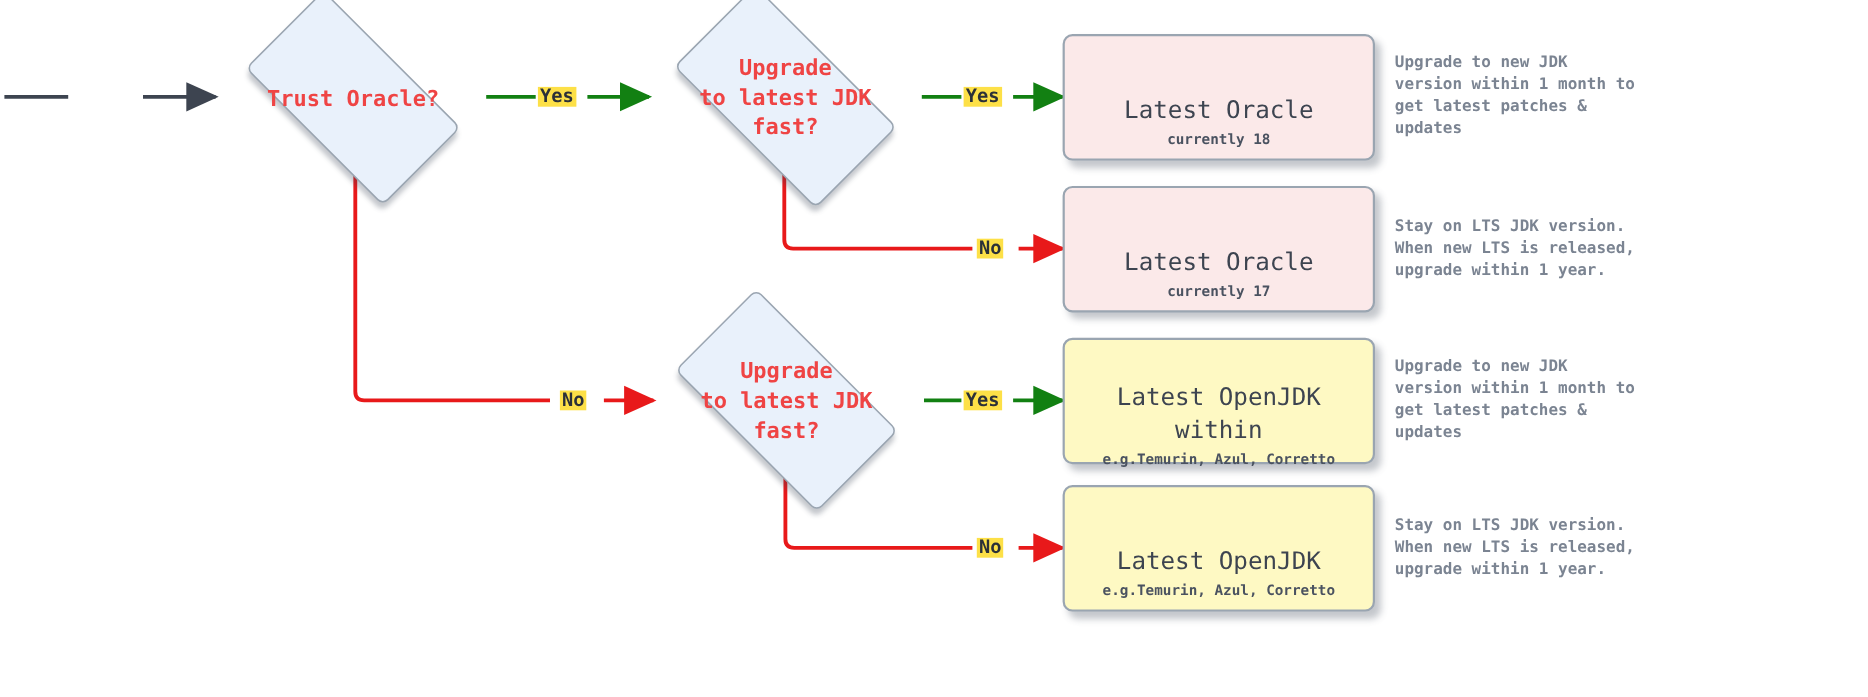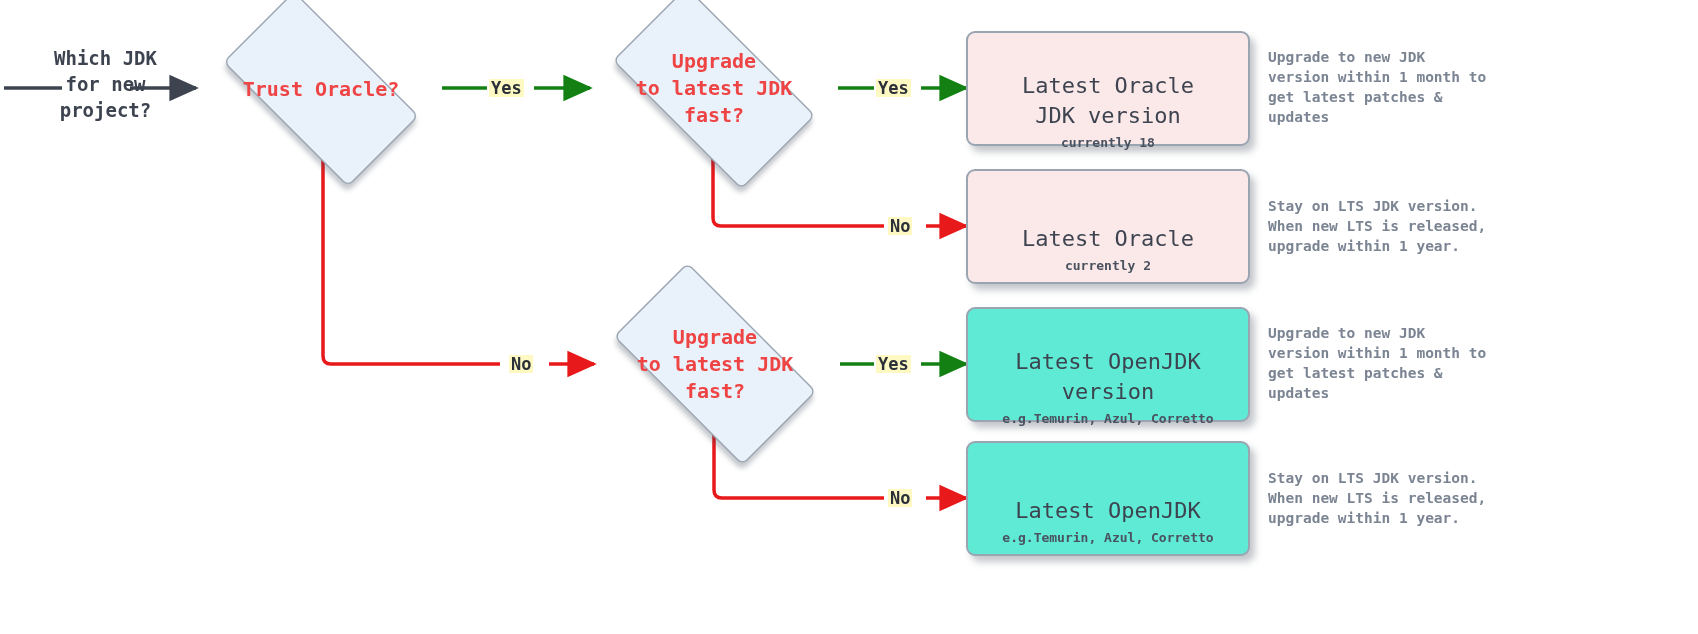--- a/index.html
+++ b/index.html
@@ -74,21 +74,21 @@
     border-radius: 9px;
     box-shadow: 5px 6px 7px rgba(60,70,85,0.30);
     display: flex;
     flex-direction: column;
     align-items: center;
     justify-content: center;
     box-sizing: border-box;
     padding: 6px 10px;
   }
   .obox.pink  { background: #fbe9e9; }
-  .obox.green { background: #5eead4; }
+  .obox.green { background: #fef9c3; }
   .obox .title {
     font-size: 22px;
     font-weight: normal;
     line-height: 30px;
     color: #3d4450;
     text-align: center;
     margin-top: 44px;
   }
   .obox .sub {
     font-size: 13px;
@@ -107,21 +107,21 @@
     line-height: 20px;
     color: #7b8492;
   }
 
   
   .elabel {
     position: absolute;
     font-size: 17px;
     font-weight: bold;
     color: #2b3038;
-    background: #fef9c3;
+    background: #fde047;
     padding: 0 2px;
     line-height: 18px;
     white-space: nowrap;
   }
 </style>
 </head>
 <body>
 
 <div id="canvas">
 
@@ -174,25 +174,20 @@
       <line x1="921" y1="364" x2="966" y2="364" stroke="#128012" stroke-width="3.5" marker-end="url(#arrowGreen)"></line>
     </g>
 
      Latest OpenJDK LTS --&gt;
     <g>
       <path d="M714,428 L714,490 Q714,498 722,498 L884,498" fill="none" stroke="#e8191a" stroke-width="3.5"></path>
       <line x1="926" y1="498" x2="966" y2="498" stroke="#e8191a" stroke-width="3.5" marker-end="url(#arrowRed)"></line>
     </g>
   </svg>
 
-  <div class="entry-label">
-    <div>Which JDK</div>
-    <div>for new</div>
-    <div>project?</div>
-  </div>
 
   <div class="diamond" style="left:196px; top:18px; width:250px; height:142px;">
     <div class="shape"></div>
     <div class="dtext">
       <div>Trust Oracle?</div>
     </div>
   </div>
 
   <div class="diamond" style="left:585px; top:14px; width:258px; height:148px;">
     <div class="shape"></div>
@@ -220,49 +215,48 @@
 
   <div class="elabel" style="left:888px; top:217px;">No</div>
 
   <div class="elabel" style="left:876px; top:355px;">Yes</div>
 
   <div class="elabel" style="left:888px; top:489px;">No</div>
 
   <div class="obox pink" style="left:966px; top:31px; width:284px; height:115px;">
     <div class="title">
       <div>Latest Oracle</div>
-      <div>JDK version</div>
     </div>
     <div class="sub">currently 18</div>
   </div>
 
   <div class="note" style="left:1268px; top:47px; width:420px;">
     <div>Upgrade to new JDK</div>
     <div>version within 1 month to</div>
     <div>get latest patches &amp;</div>
     <div>updates</div>
   </div>
 
   <div class="obox pink" style="left:966px; top:169px; width:284px; height:115px;">
     <div class="title">
       <div>Latest Oracle</div>
     </div>
-    <div class="sub">currently 2</div>
+    <div class="sub">currently 17</div>
   </div>
 
   <div class="note" style="left:1268px; top:196px; width:420px;">
     <div>Stay on LTS JDK version.</div>
     <div>When new LTS is released,</div>
     <div>upgrade within 1 year.</div>
   </div>
 
   <div class="obox green" style="left:966px; top:307px; width:284px; height:115px;">
     <div class="title">
       <div>Latest OpenJDK</div>
-      <div>version</div>
+      <div>within</div>
     </div>
     <div class="sub">e.g.Temurin, Azul, Corretto</div>
   </div>
 
   <div class="note" style="left:1268px; top:323px; width:420px;">
     <div>Upgrade to new JDK</div>
     <div>version within 1 month to</div>
     <div>get latest patches &amp;</div>
     <div>updates</div>
   </div>

